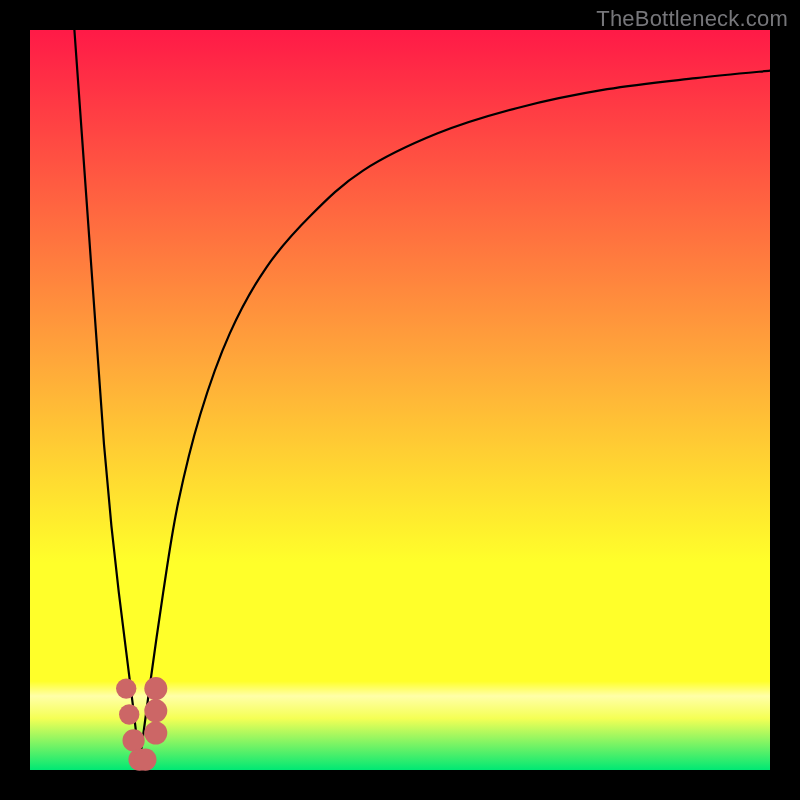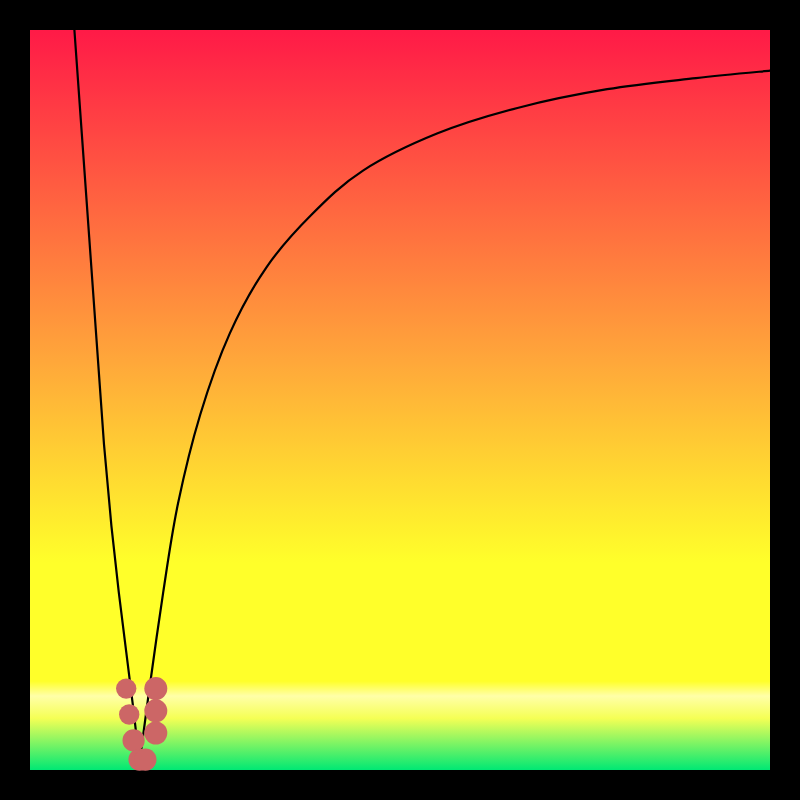--- a/index.html
+++ b/index.html
@@ -55,13 +55,14 @@
         <circle cx="129.2" cy="714.5" r="10.2" fill="#cc6666"></circle>
         <circle cx="133.6" cy="740.4" r="11.1" fill="#cc6666"></circle>
         <circle cx="139.5" cy="759.6" r="11.1" fill="#cc6666"></circle>
         <circle cx="145.4" cy="759.6" r="11.1" fill="#cc6666"></circle>
         <circle cx="155.8" cy="688.6" r="11.5" fill="#cc6666"></circle>
         <circle cx="155.8" cy="710.8" r="11.5" fill="#cc6666"></circle>
         <circle cx="155.8" cy="733.0" r="11.5" fill="#cc6666"></circle>
       </g>
 </svg>
 
+<div class="attribution">TheBottleneck.com</div>
 </div>
 
 </body></html>

